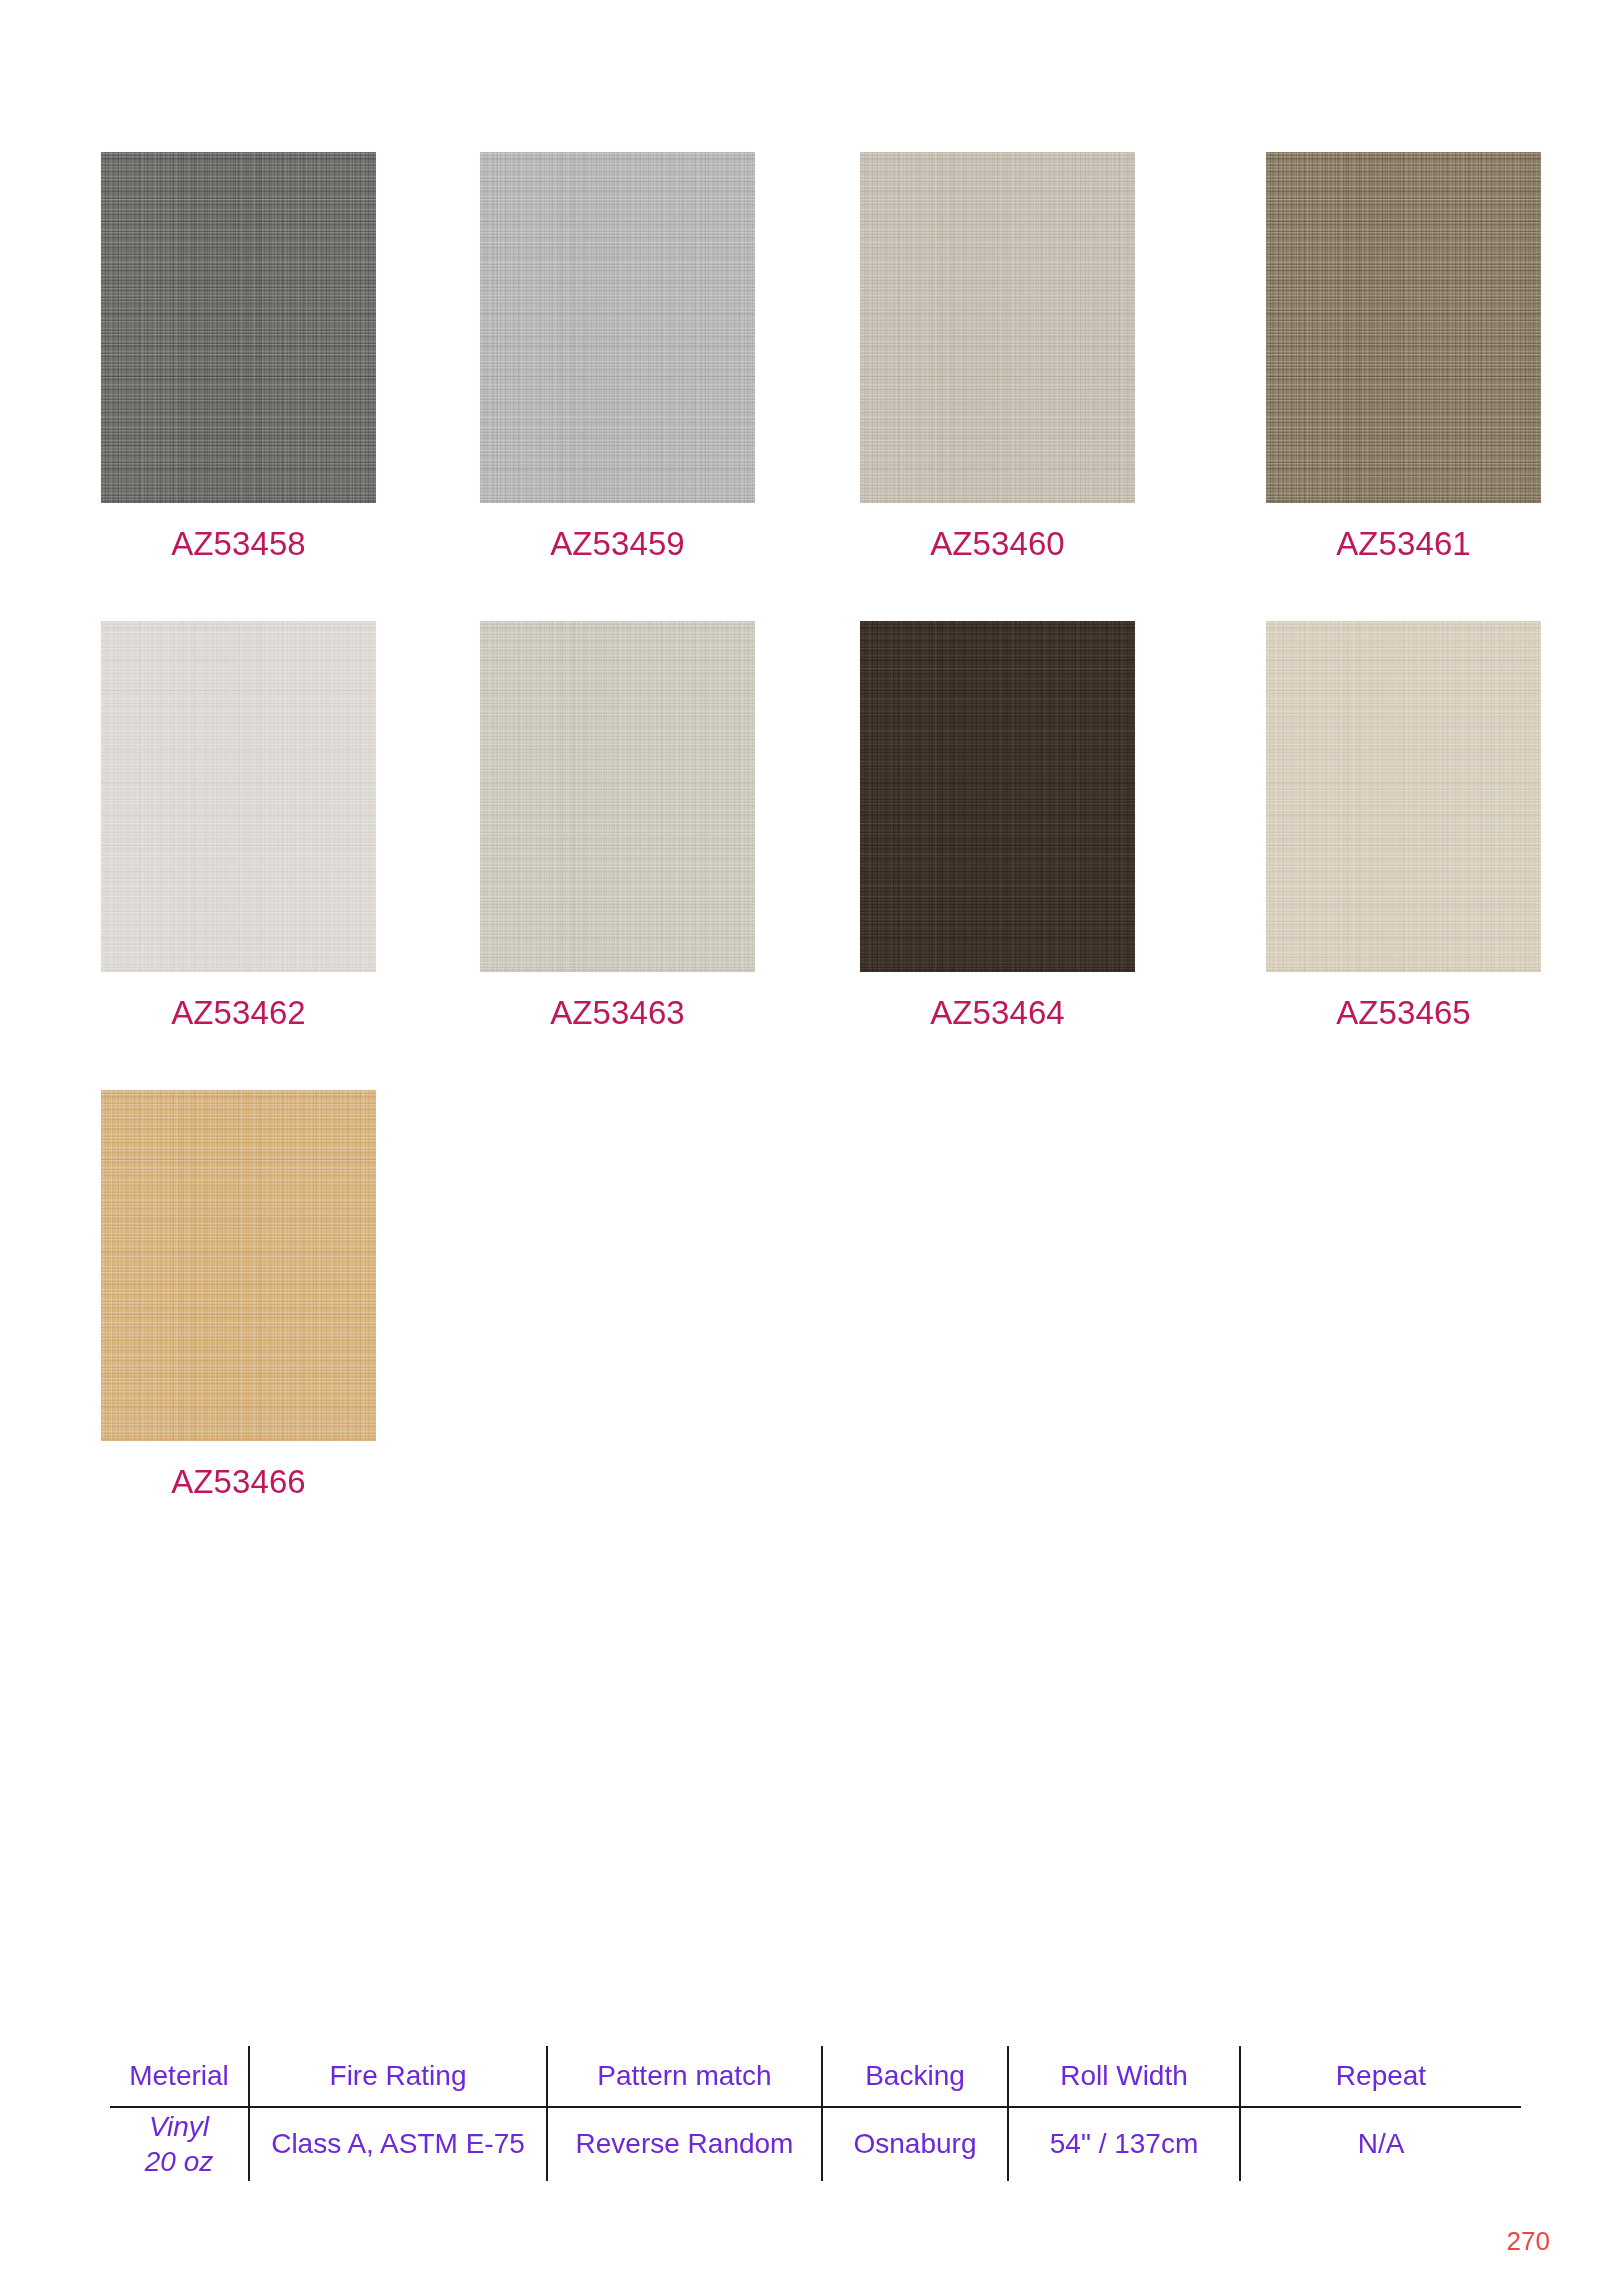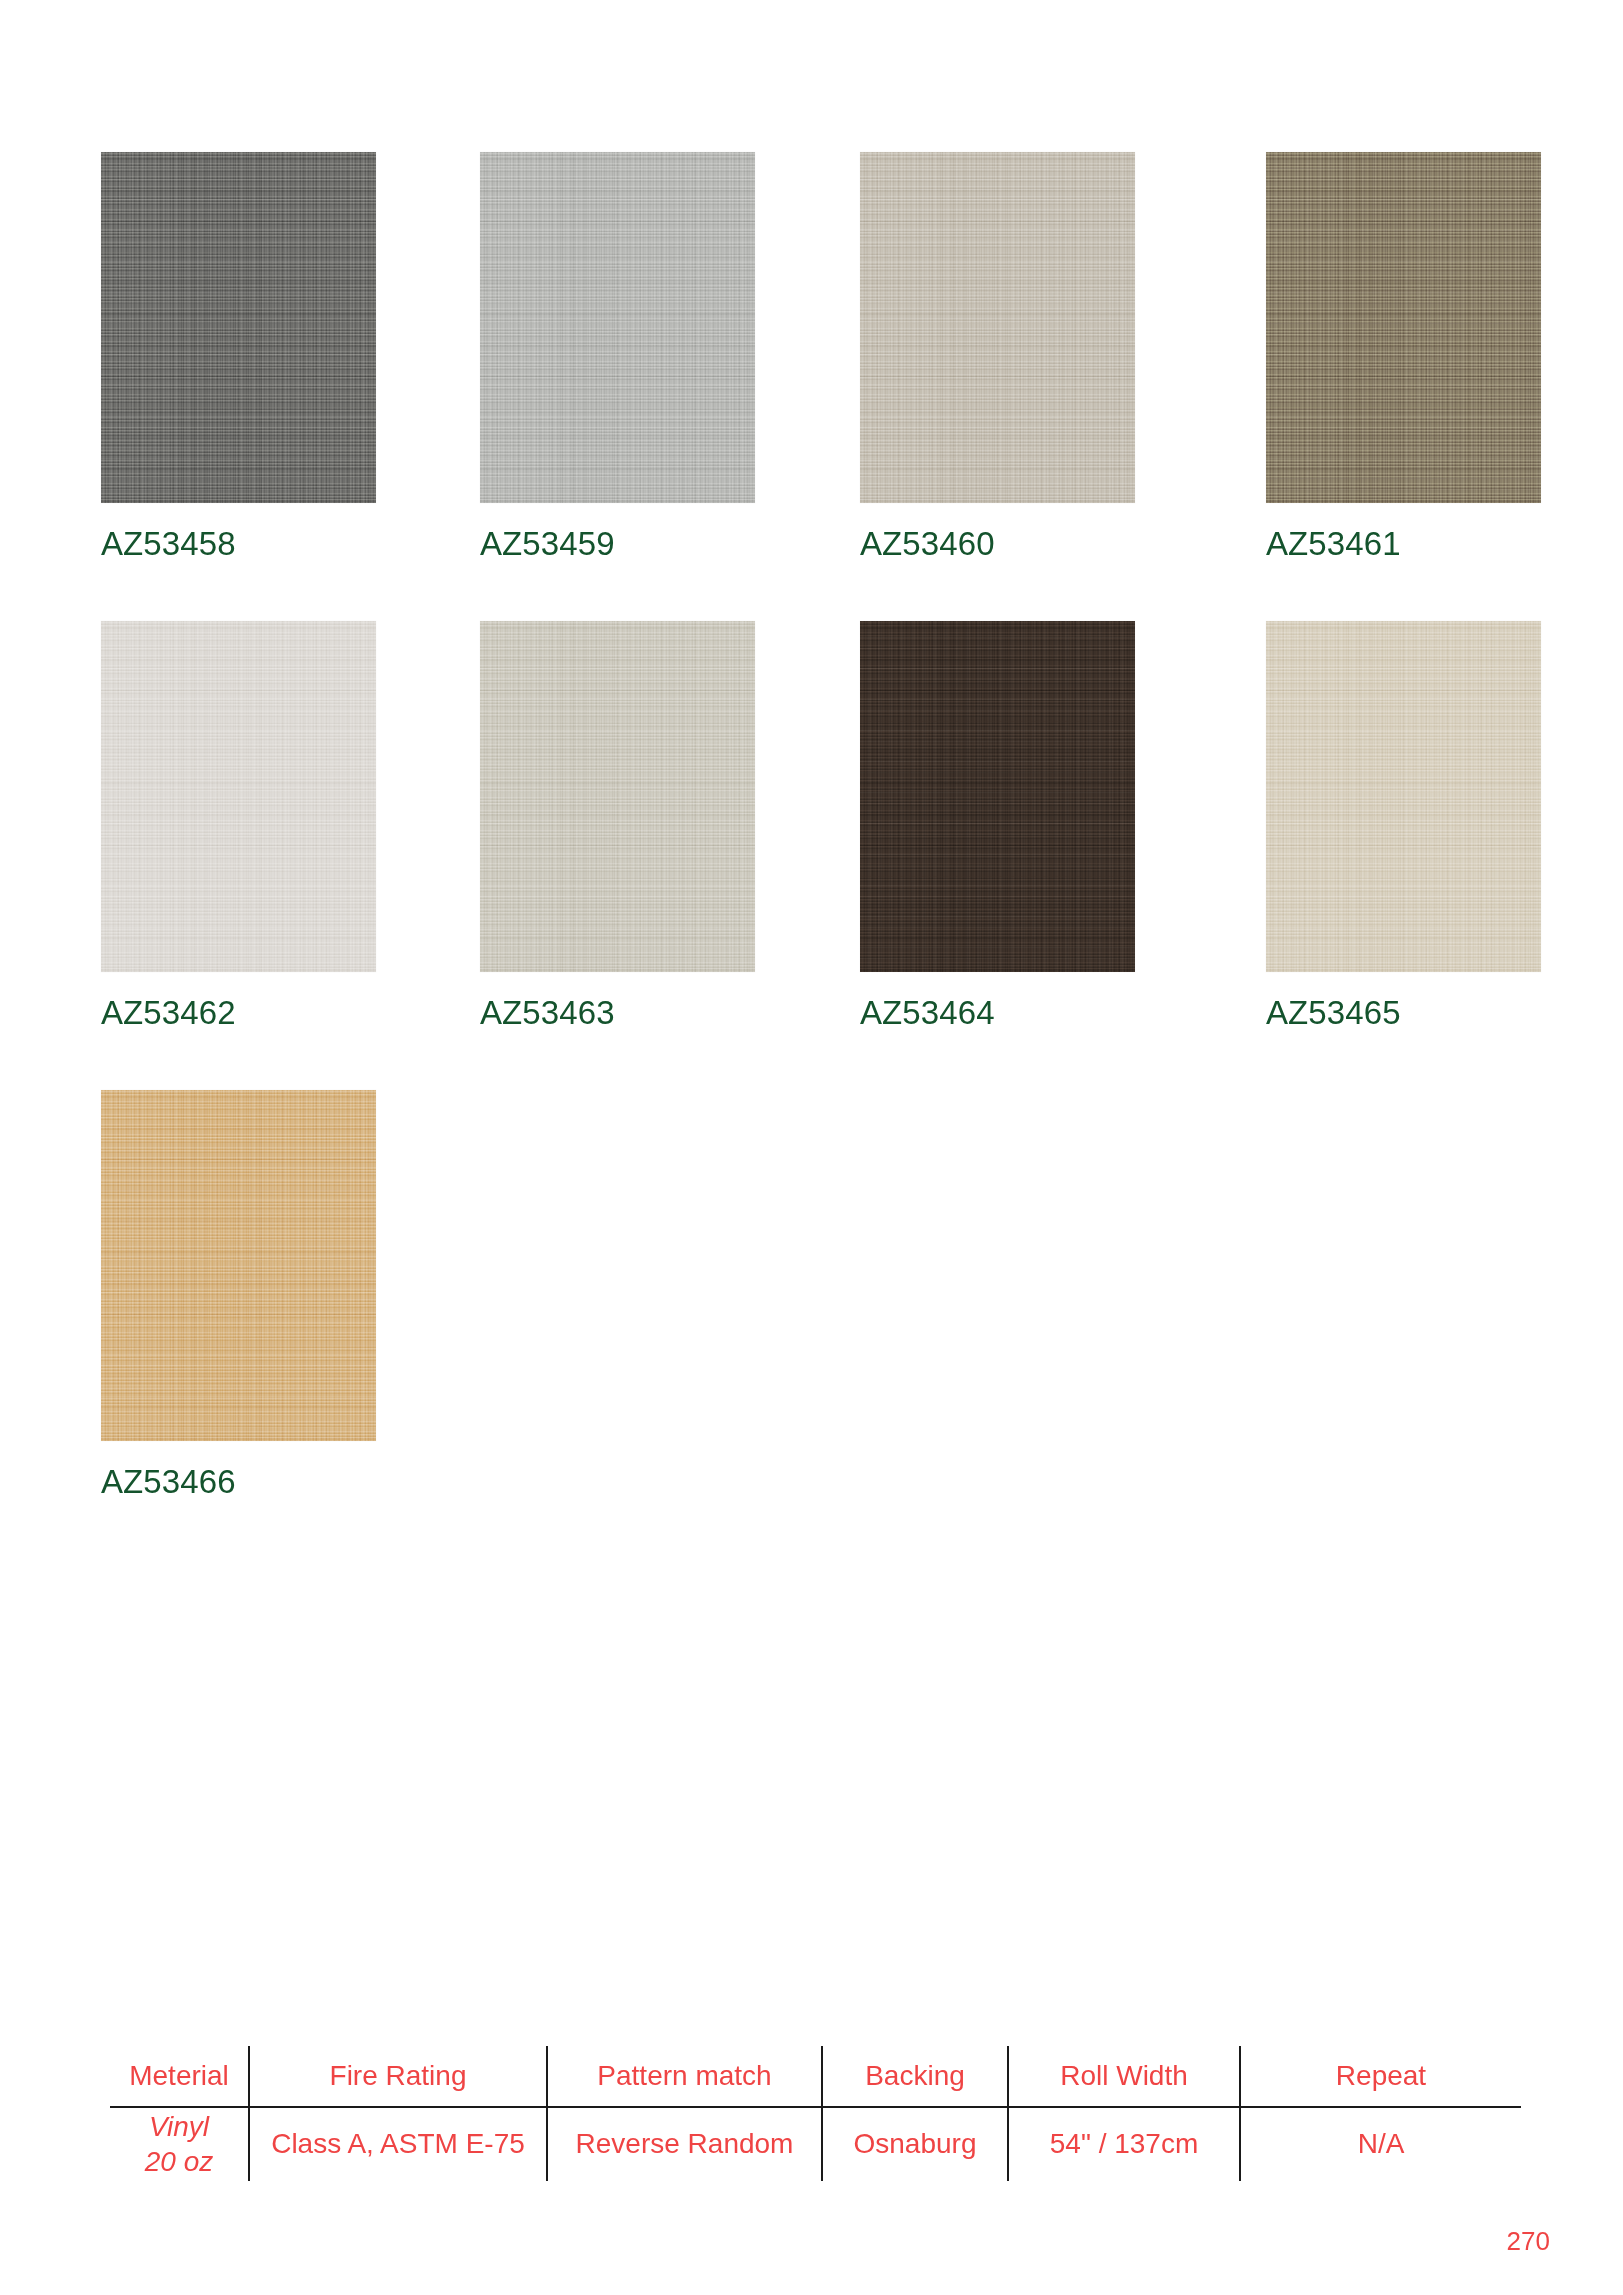--- a/index.html
+++ b/index.html
@@ -107,22 +107,23 @@
       );
     mix-blend-mode: soft-light;
     opacity: 1;
   }
 
   .swatch-label {
     margin-top: 23.6px;
     font-size: 33px;
     line-height: 1.05;
     letter-spacing: 0.1px;
-    color: #14532d;
+    color: #be185d;
     white-space: nowrap;
+    text-align: center;
   }
 
   
   #spec-table {
     position: absolute;
     left: 110px;
     top: 2046px;
     width: 1411px;
     border-collapse: collapse;
   }
@@ -132,21 +133,21 @@
   #spec-table col.c3 { width: 186px; }
   #spec-table col.c4 { width: 232px; }
   #spec-table col.c5 { width: 281px; }
 
   #spec-table th,
   #spec-table td {
     text-align: center;
     vertical-align: middle;
     font-weight: normal;
     font-size: 28px;
-    color: #ef4444;
+    color: #6d28d9;
     padding: 0;
   }
   #spec-table thead th {
     height: 60px;
     border-bottom: 2px solid #1a1a1a;
     border-right: 2px solid #1a1a1a;
   }
   #spec-table thead th:last-child { border-right: none; }
   #spec-table tbody td {
     height: 73px;

